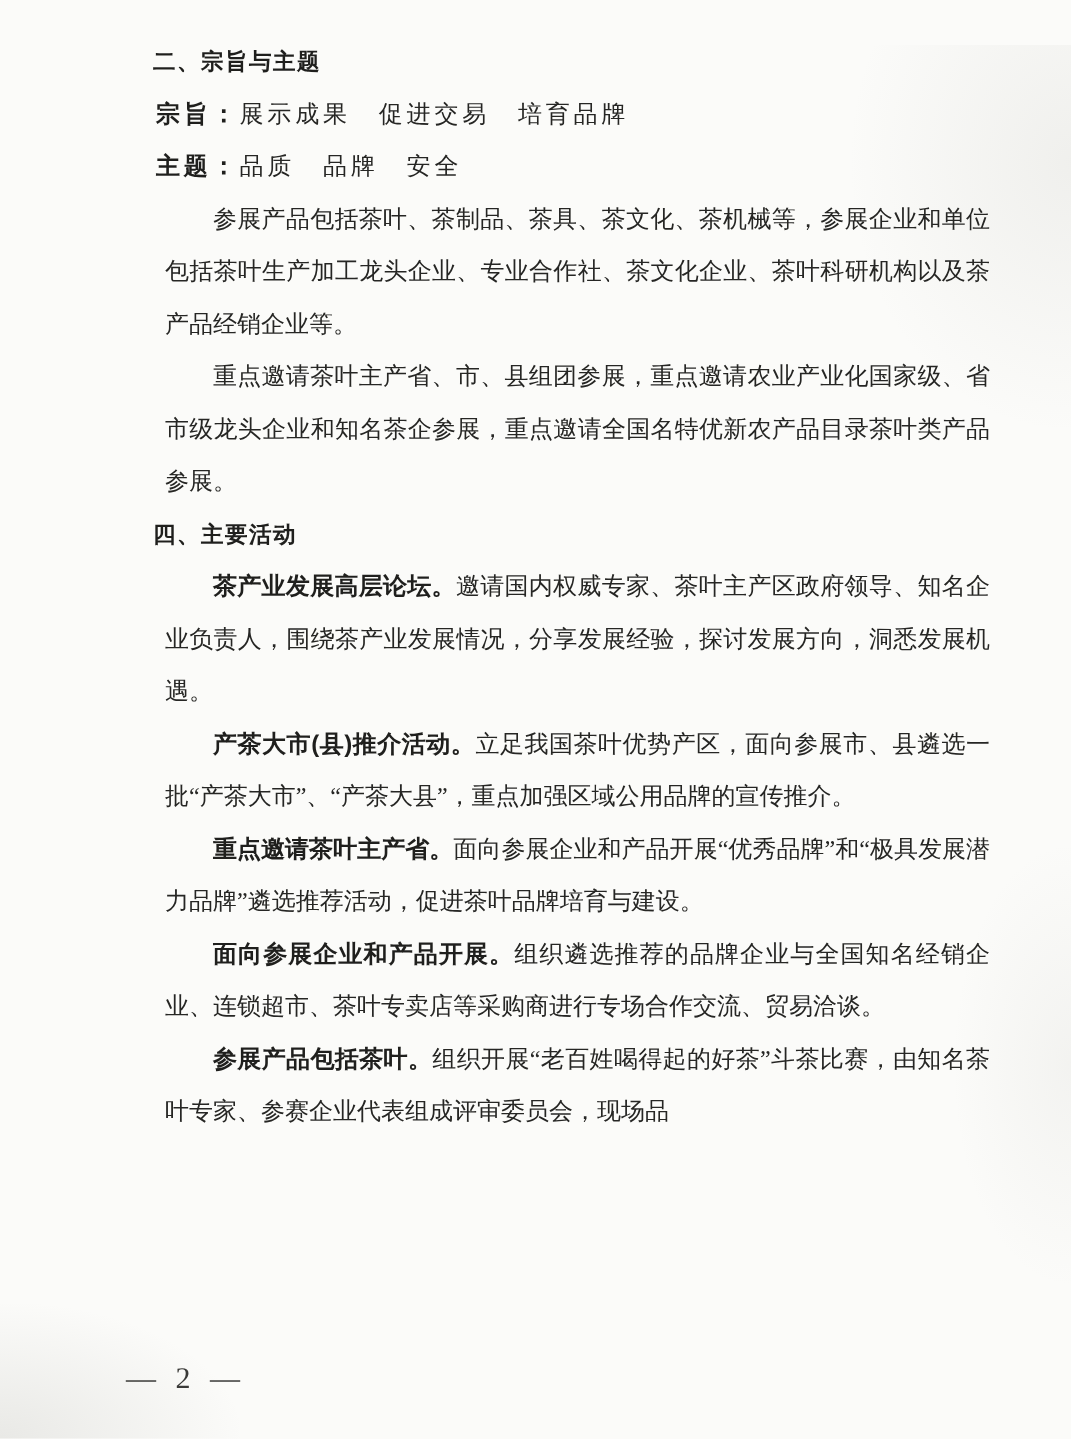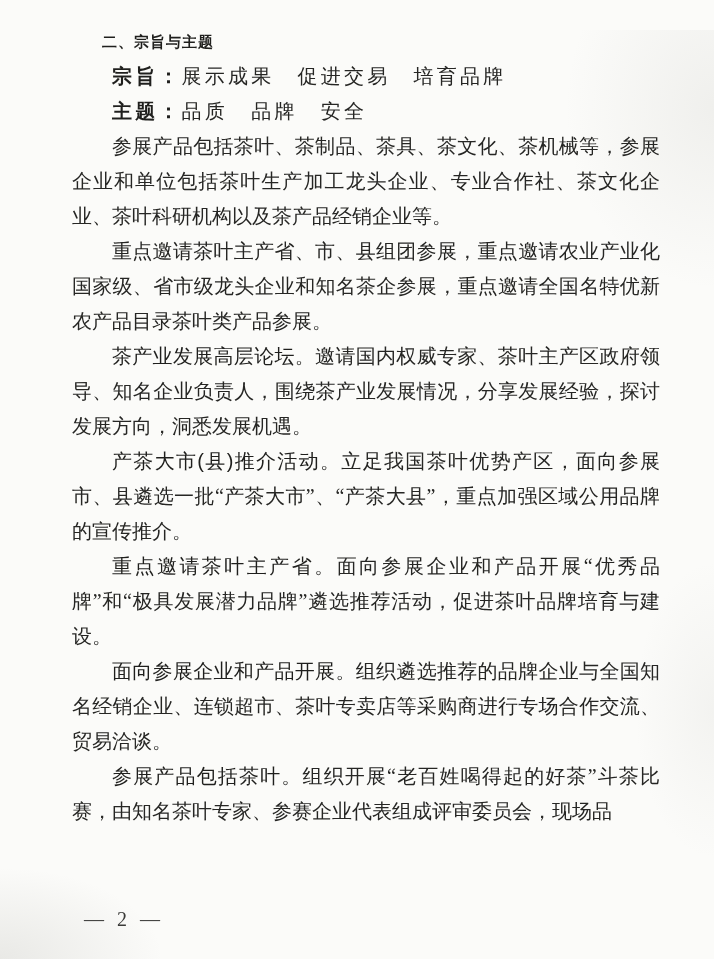--- a/index.html
+++ b/index.html
@@ -34,21 +34,21 @@
     background: radial-gradient(ellipse at 100% 50%, rgba(170,170,162,0.10), transparent 70%);
   }
 
   .content {
     position: relative;
     z-index: 1;
     padding: 24px 54px 0 72px;
   }
   .content > * {
     margin: 0;
-    font-size: 20px;
+    font-size: 16px;
     line-height: 35px;
   }
   .heading {
     font-family: "Liberation Sans", sans-serif;
     font-weight: bold;
     font-size: 15px;
     text-indent: 2em;
     letter-spacing: 1px;
     color: #1f1f1d;
   }
@@ -58,24 +58,25 @@
   }
   .labeled-line .label {
     font-family: "Liberation Sans", sans-serif;
     font-weight: bold;
     color: #1f1f1d;
   }
   .body-para {
     text-align: justify;
     text-justify: inter-character;
     text-indent: 2em;
+    margin-left: 38px;
   }
   .body-para .lead {
     font-family: "Liberation Sans", sans-serif;
-    font-weight: normal;
+    font-weight: bold;
     color: #1f1f1d;
   }
   .page-number {
     position: absolute;
     left: 84px;
     top: 908px;
     z-index: 1;
     font-size: 20px;
     letter-spacing: 4px;
     color: #3a3a38;
@@ -95,20 +96,21 @@
 
   <p class="labeled-line"><span class="label">宗旨：</span><span>展示成果　促进交易　培育品牌</span></p>
 
   <p class="labeled-line"><span class="label">主题：</span><span>品质　品牌　安全</span></p>
 
 
   <p class="body-para"><span>参展产品包括茶叶、茶制品、茶具、茶文化、茶机械等，参展企业和单位包括茶叶生产加工龙头企业、专业合作社、茶文化企业、茶叶科研机构以及茶产品经销企业等。</span></p>
 
   <p class="body-para"><span>重点邀请茶叶主产省、市、县组团参展，重点邀请农业产业化国家级、省市级龙头企业和知名茶企参展，重点邀请全国名特优新农产品目录茶叶类产品参展。</span></p>
 
+  <h2 class="heading">四、主要活动</h2>
 
   <p class="body-para"><span class="lead">茶产业发展高层论坛。</span><span>邀请国内权威专家、茶叶主产区政府领导、知名企业负责人，围绕茶产业发展情况，分享发展经验，探讨发展方向，洞悉发展机遇。</span></p>
 
   <p class="body-para"><span class="lead">产茶大市(县)推介活动。</span><span>立足我国茶叶优势产区，面向参展市、县遴选一批“产茶大市”、“产茶大县”，重点加强区域公用品牌的宣传推介。</span></p>
 
   <p class="body-para"><span class="lead">重点邀请茶叶主产省。</span><span>面向参展企业和产品开展“优秀品牌”和“极具发展潜力品牌”遴选推荐活动，促进茶叶品牌培育与建设。</span></p>
 
   <p class="body-para"><span class="lead">面向参展企业和产品开展。</span><span>组织遴选推荐的品牌企业与全国知名经销企业、连锁超市、茶叶专卖店等采购商进行专场合作交流、贸易洽谈。</span></p>
 
   <p class="body-para"><span class="lead">参展产品包括茶叶。</span><span>组织开展“老百姓喝得起的好茶”斗茶比赛，由知名茶叶专家、参赛企业代表组成评审委员会，现场品</span></p>

